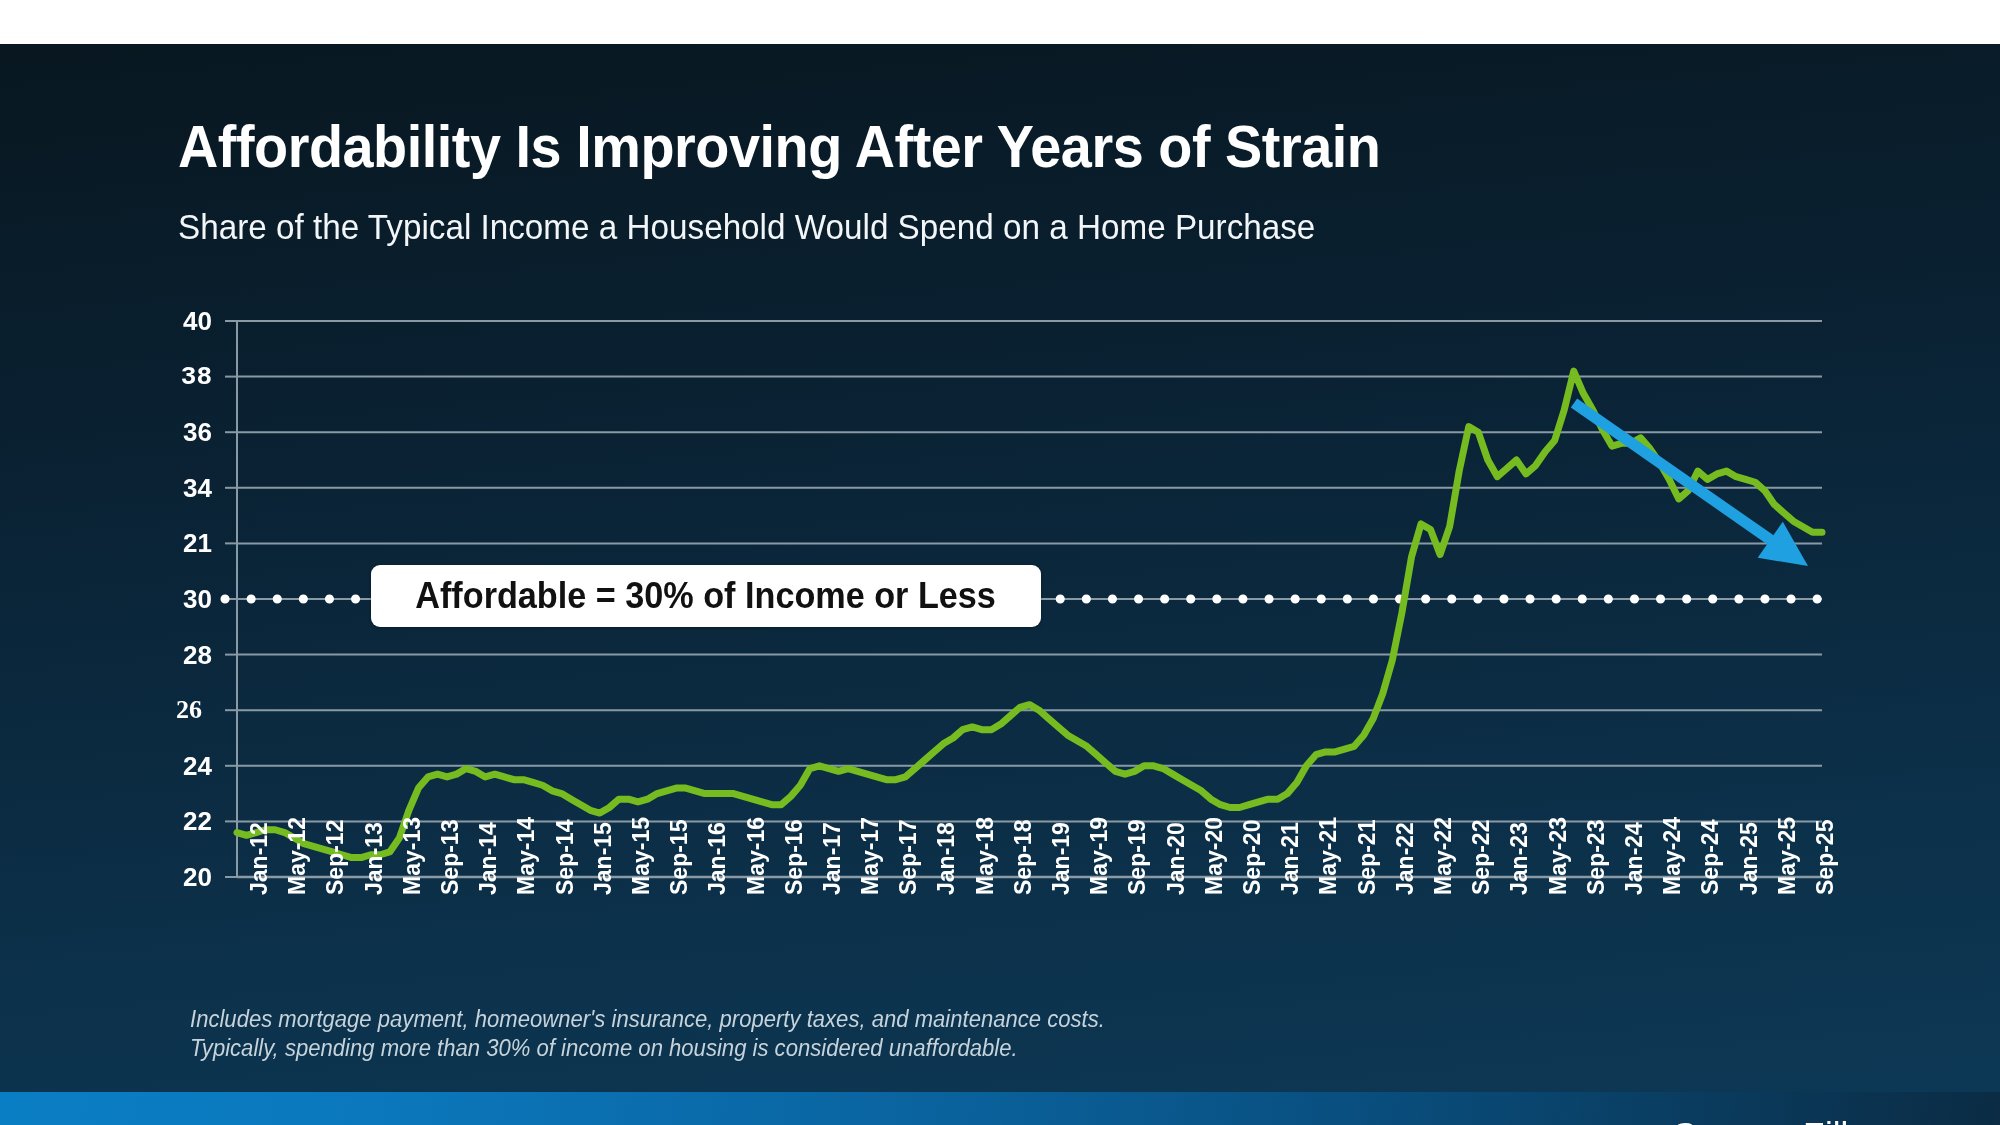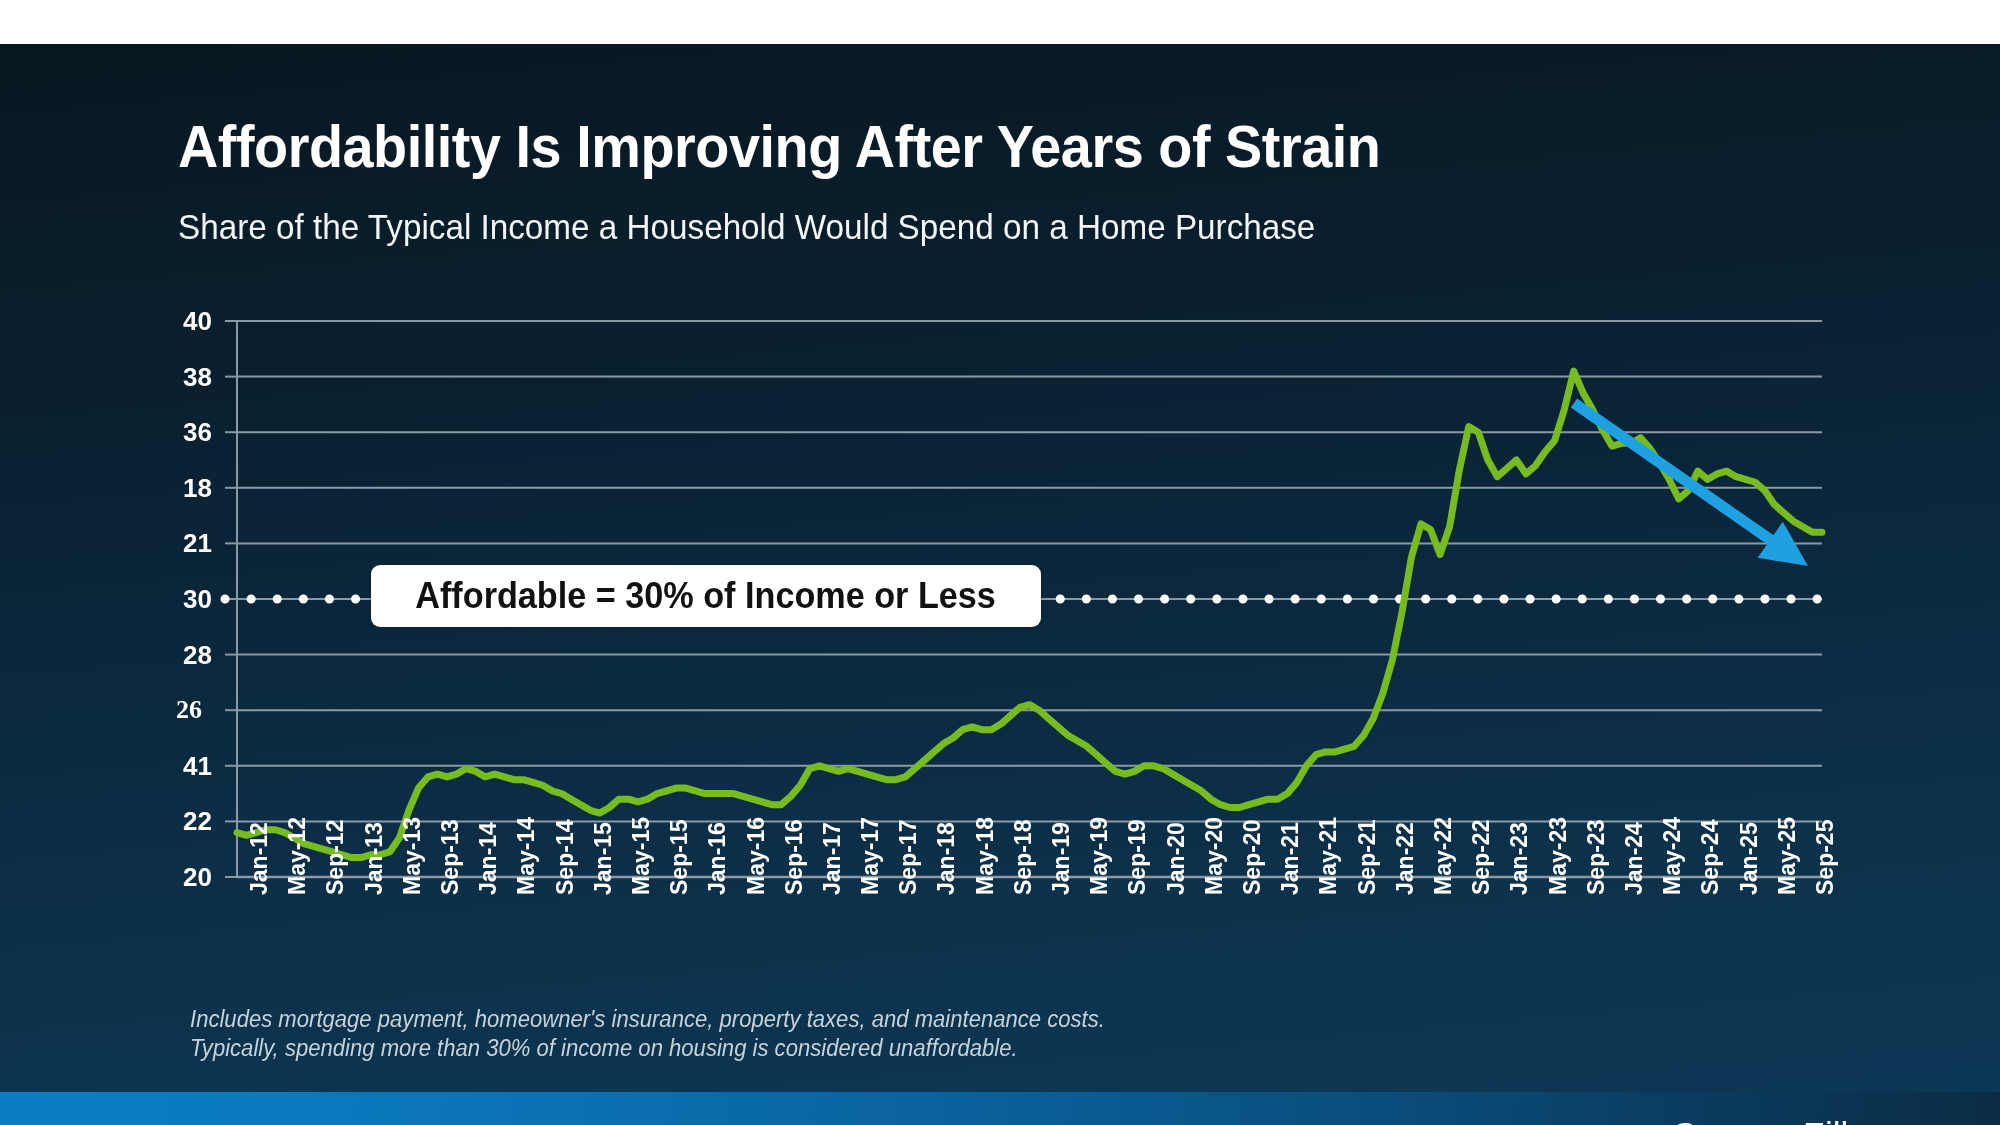--- a/index.html
+++ b/index.html
@@ -138,28 +138,28 @@
         <line x1="237" x2="237" y1="277" y2="833" stroke="#8a9aa5" stroke-width="2"></line>
         <polyline points="237.00,788.52 246.55,791.30 256.10,788.52 265.64,785.74 275.19,785.74 284.74,788.52 294.29,794.08 303.84,799.64 313.39,802.42 322.93,805.20 332.48,807.98 342.03,810.76 351.58,813.54 361.13,813.54 370.67,810.76 380.22,810.76 389.77,807.98 399.32,794.08 408.87,766.28 418.42,744.04 427.96,732.92 437.51,730.14 447.06,732.92 456.61,730.14 466.16,724.58 475.70,727.36 485.25,732.92 494.80,730.14 504.35,732.92 513.90,735.70 523.45,735.70 532.99,738.48 542.54,741.26 552.09,746.82 561.64,749.60 571.19,755.16 580.73,760.72 590.28,766.28 599.83,769.06 609.38,763.50 618.93,755.16 628.48,755.16 638.02,757.94 647.57,755.16 657.12,749.60 666.67,746.82 676.22,744.04 685.77,744.04 695.31,746.82 704.86,749.60 714.41,749.60 723.96,749.60 733.51,749.60 743.05,752.38 752.60,755.16 762.15,757.94 771.70,760.72 781.25,760.72 790.80,752.38 800.34,741.26 809.89,724.58 819.44,721.80 828.99,724.58 838.54,727.36 848.08,724.58 857.63,727.36 867.18,730.14 876.73,732.92 886.28,735.70 895.83,735.70 905.37,732.92 914.92,724.58 924.47,716.24 934.02,707.90 943.57,699.56 953.11,694.00 962.66,685.66 972.21,682.88 981.76,685.66 991.31,685.66 1000.86,680.10 1010.40,671.76 1019.95,663.42 1029.50,660.64 1039.05,666.20 1048.60,674.54 1058.14,682.88 1067.69,691.22 1077.24,696.78 1086.79,702.34 1096.34,710.68 1105.89,719.02 1115.43,727.36 1124.98,730.14 1134.53,727.36 1144.08,721.80 1153.63,721.80 1163.17,724.58 1172.72,730.14 1182.27,735.70 1191.82,741.26 1201.37,746.82 1210.92,755.16 1220.46,760.72 1230.01,763.50 1239.56,763.50 1249.11,760.72 1258.66,757.94 1268.20,755.16 1277.75,755.16 1287.30,749.60 1296.85,738.48 1306.40,721.80 1315.95,710.68 1325.49,707.90 1335.04,707.90 1344.59,705.12 1354.14,702.34 1363.69,691.22 1373.23,674.54 1382.78,649.52 1392.33,616.16 1401.88,568.90 1411.43,513.30 1420.98,479.94 1430.52,485.50 1440.07,510.52 1449.62,482.72 1459.17,427.12 1468.72,382.64 1478.27,388.20 1487.81,416.00 1497.36,432.68 1506.91,424.34 1516.46,416.00 1526.01,429.90 1535.55,421.56 1545.10,407.66 1554.65,396.54 1564.20,365.96 1573.75,327.04 1583.30,349.28 1592.84,365.96 1602.39,385.42 1611.94,402.10 1621.49,399.32 1631.04,399.32 1640.58,393.76 1650.13,404.88 1659.68,418.78 1669.23,435.46 1678.78,454.92 1688.33,446.58 1697.87,427.12 1707.42,435.46 1716.97,429.90 1726.52,427.12 1736.07,432.68 1745.61,435.46 1755.16,438.24 1764.71,446.58 1774.26,460.48 1783.81,468.82 1793.36,477.16 1802.90,482.72 1812.45,488.28 1822.00,488.28" fill="none" stroke="#76bc21" stroke-width="7" stroke-linejoin="round" stroke-linecap="round"></polyline>
         <line x1="1574" y1="359" x2="1775.1780928354704" y2="499.13687663325504" stroke="#1fa0e0" stroke-width="11" stroke-linecap="butt"></line>
         <polygon points="1808,522 1757.6800889090812,513.7594570687346 1782.8295246125006,477.655359187752" fill="#1fa0e0"></polygon>
       </svg>
   </div>
 
   <div id="ylabels">
       <div class="ylabel" style="left: 152px; top: 833px;">20</div>
       <div class="ylabel" style="left: 152px; top: 777.4px;">22</div>
-      <div class="ylabel" style="left: 152px; top: 721.8px;">41</div>
+      <div class="ylabel" style="left: 152px; top: 721.8px;">24</div>
       <div class="ylabel" style="left: 142px; top: 666.2px; font-family: Liberation Serif, serif;">26</div>
       <div class="ylabel" style="left: 152px; top: 610.6px;">28</div>
       <div class="ylabel" style="left: 152px; top: 555px;">30</div>
       <div class="ylabel" style="left: 152px; top: 499.4px;">21</div>
-      <div class="ylabel" style="left: 152px; top: 443.8px;">18</div>
+      <div class="ylabel" style="left: 152px; top: 443.8px;">34</div>
       <div class="ylabel" style="left: 152px; top: 388.2px;">36</div>
-      <div class="ylabel" style="left: 152px; top: 332.6px;">38</div>
+      <div class="ylabel" style="left: 152px; top: 332.6px; font-family: Liberation Mono, monospace;">38</div>
       <div class="ylabel" style="left: 152px; top: 277px;">40</div>
     </div>
   <div id="xlabels">
       <div class="xlabel" style="left: 246px; top: 851px;">Jan-12</div>
       <div class="xlabel" style="left: 284.193px; top: 851px;">May-12</div>
       <div class="xlabel" style="left: 322.386px; top: 851px;">Sep-12</div>
       <div class="xlabel" style="left: 360.578px; top: 851px;">Jan-13</div>
       <div class="xlabel" style="left: 398.771px; top: 851px;">May-13</div>
       <div class="xlabel" style="left: 436.964px; top: 851px;">Sep-13</div>
       <div class="xlabel" style="left: 475.157px; top: 851px;">Jan-14</div>

